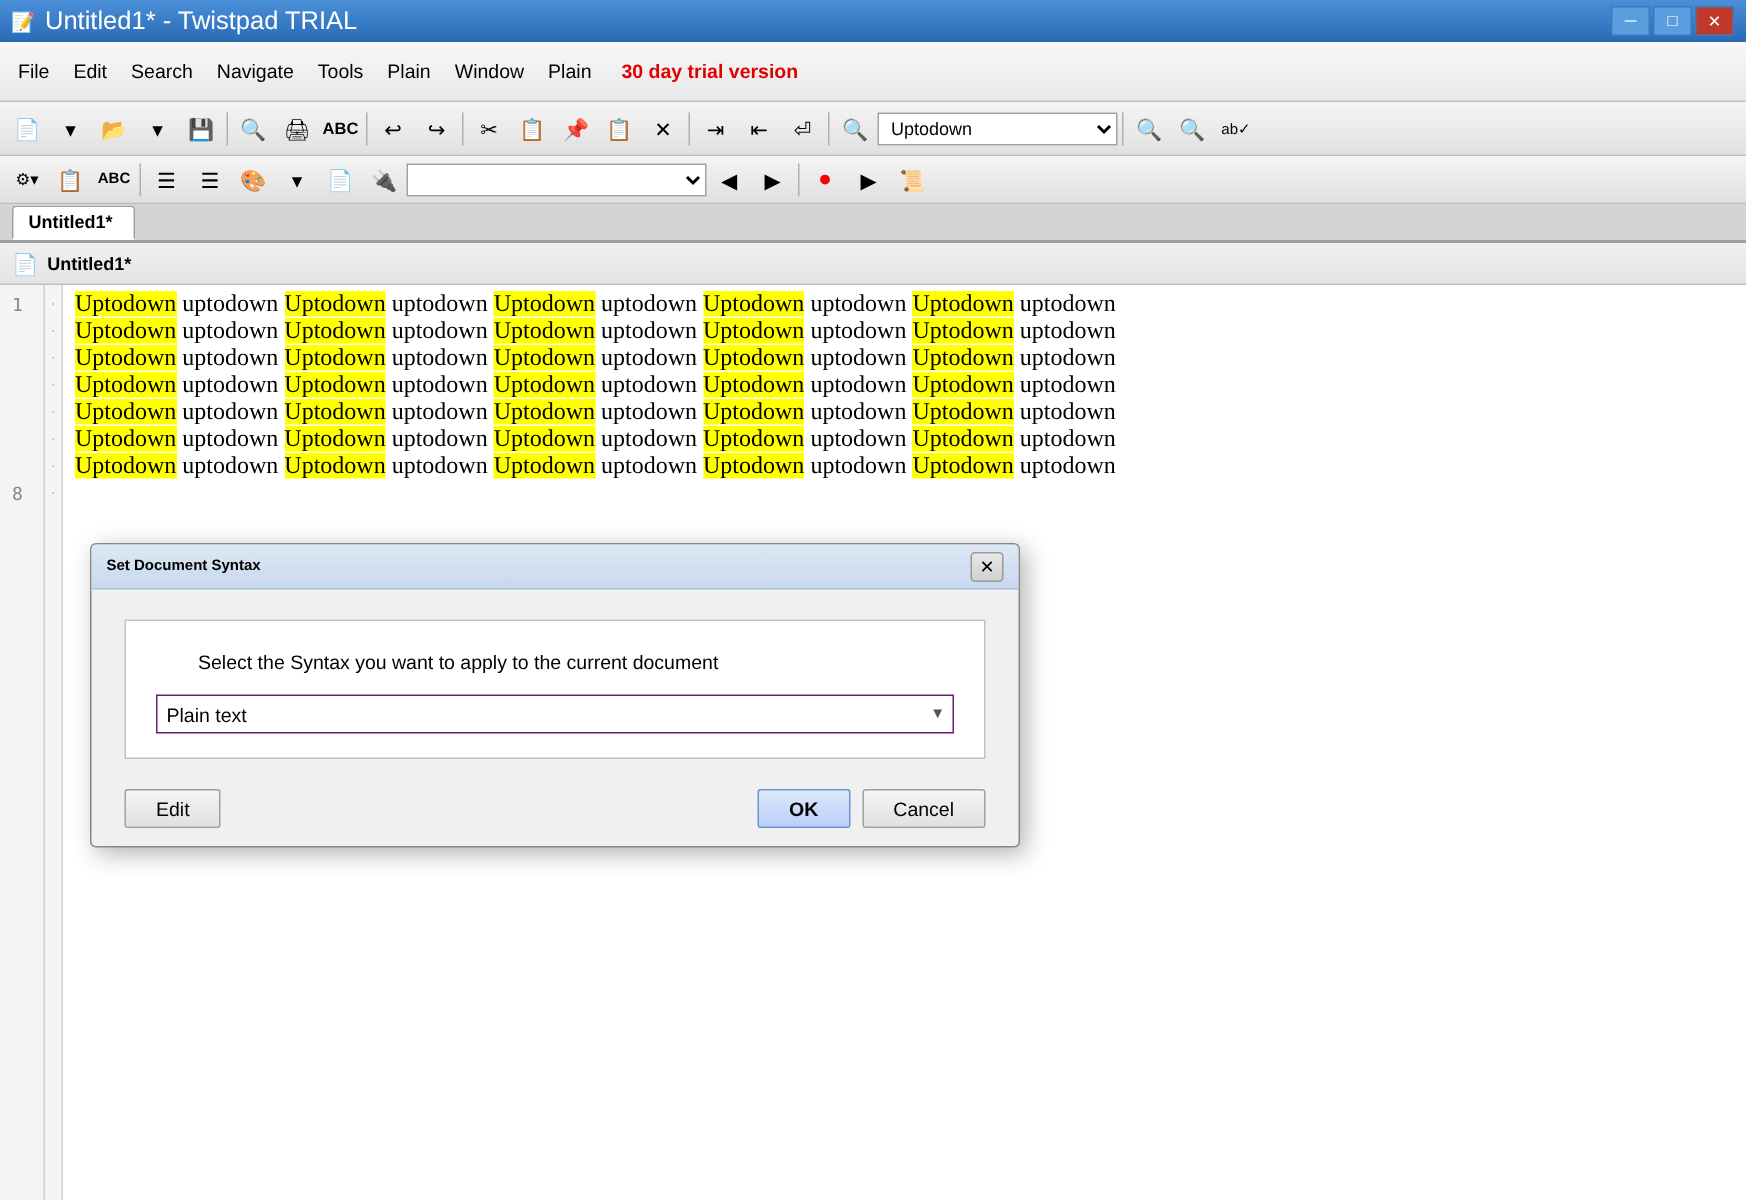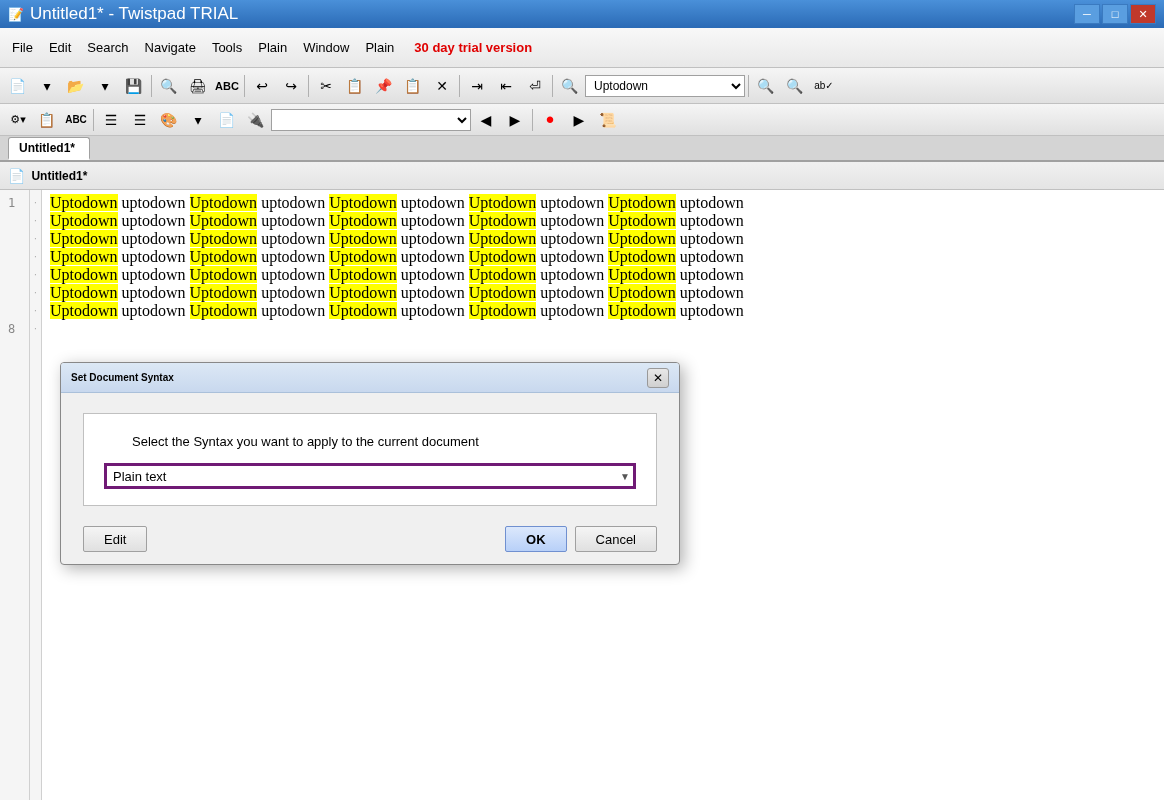--- a/index.html
+++ b/index.html
@@ -261,21 +261,21 @@
       border: 1px solid #c0c0c0;
     }
     .modal-desc {
       font-size: 13px;
       margin-bottom: 14px;
       margin-left: 28px;
     }
     .modal-select {
       width: 100%;
       height: 26px;
-      border: 3px solid #701a75;
+      border: 1px solid #701a75;
       font-size: 13px;
       padding: 2px 6px;
       background: white;
       appearance: none;
       -webkit-appearance: none;
       background-image: none;
       cursor: pointer;
       position: relative;
     }
     .select-wrapper {

